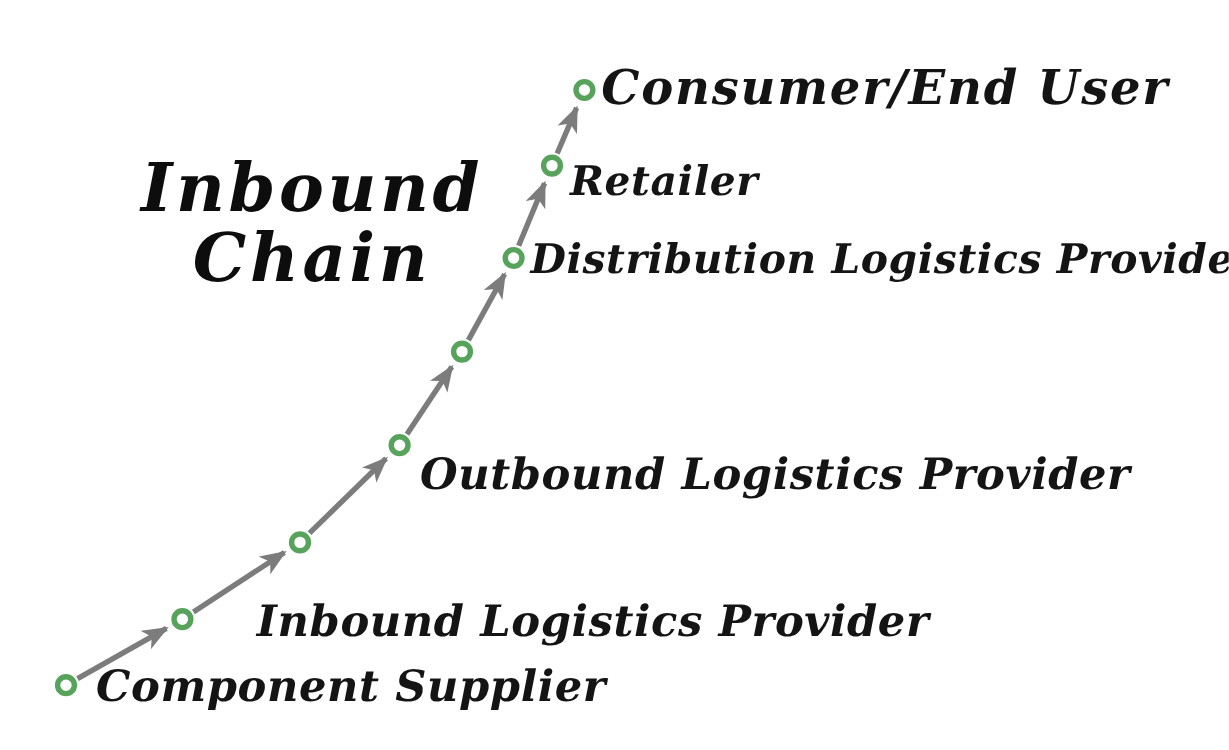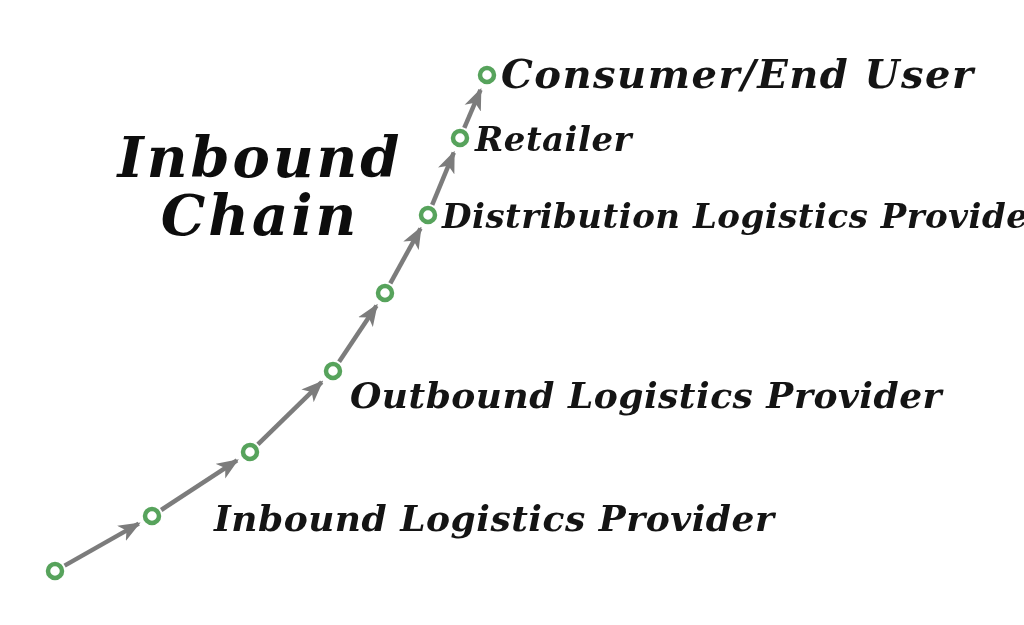--- a/index.html
+++ b/index.html
@@ -74,19 +74,20 @@
     <circle cx="428" cy="215" r="7" fill="#ffffff" stroke="#57a35c" stroke-width="4.5"></circle>
     <circle cx="460" cy="138" r="7" fill="#ffffff" stroke="#57a35c" stroke-width="4.5"></circle>
     <circle cx="487" cy="75" r="7" fill="#ffffff" stroke="#57a35c" stroke-width="4.5"></circle>
   </svg>
 
   <div class="title">
     <div>Inbound</div>
     <div>Chain</div>
   </div>
 
+  <div class="node-label" style="left:80px;  top:573px;">Component Supplier</div>
   <div class="node-label" style="left:166px; top:519px;margin-left:48px;">Inbound Logistics Provider</div>
   <div class="node-label" style="left:350px; top:396px;">Outbound Logistics Provider</div>
   <div class="node-label small" style="left:442px; top:217px;">Distribution Logistics Provider</div>
-  <div class="node-label small" style="left:475px; top:140px;">Retailer</div>
+  <div class="node-label small" style="left:475px; top:152px;">Retailer</div>
   <div class="node-label big" style="left:501px; top:74px;">Consumer/End User</div>
 
 </div>
 
 </body></html>

